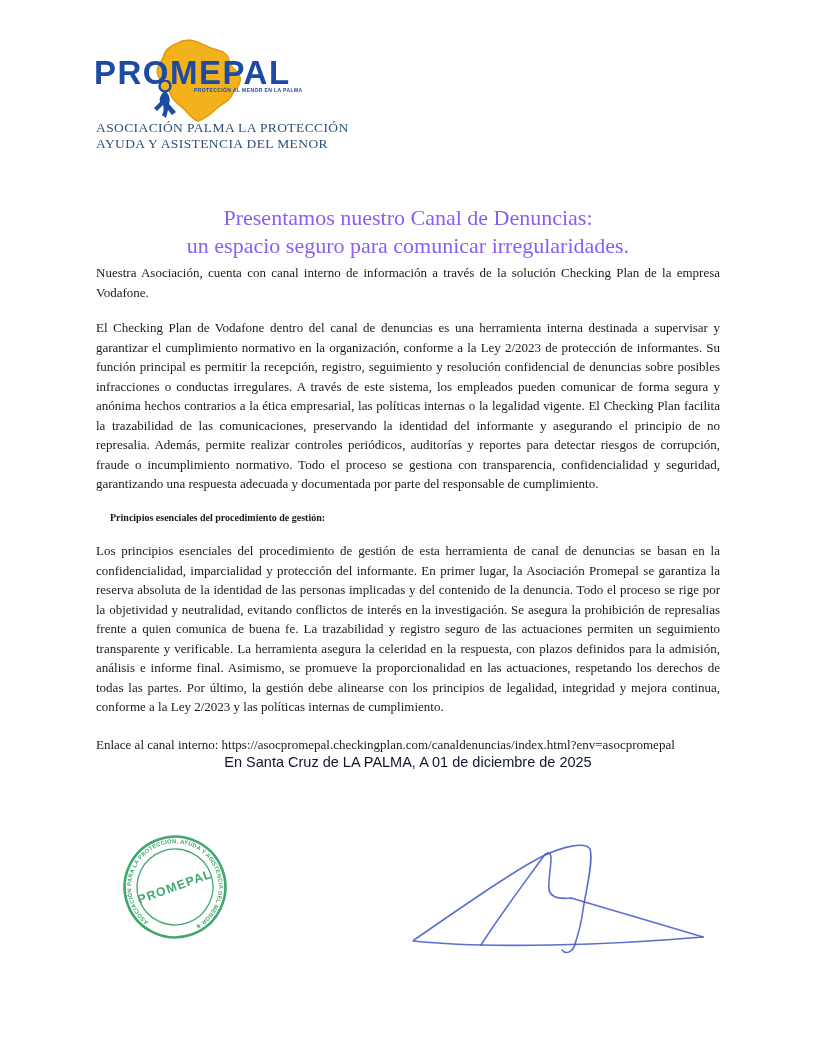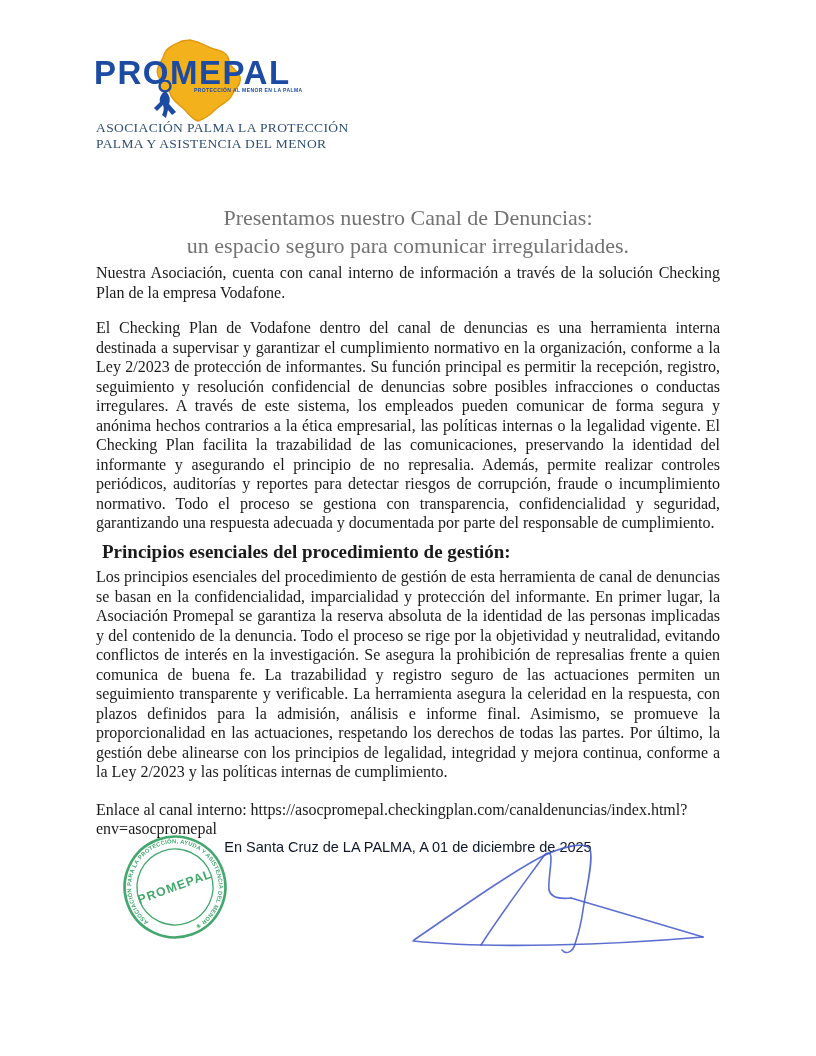--- a/index.html
+++ b/index.html
@@ -37,29 +37,29 @@
     position:absolute;left:96px;top:120px;
     font-size:13.5px;line-height:15.5px;letter-spacing:.4px;
     color:var(--org-name-blue);
   }
   
   .main{
     position:absolute;left:96px;top:204px;width:624px;
   }
   .doc-title{
     text-align:center;font-size:22px;line-height:28px;font-weight:400;
-    margin:0 0 3px;color:#737373;
+    margin:0 0 3px;color:#8b5cf6;
   }
   p.body{
-    margin:0 0 0;font-size:16px;line-height:19.5px;text-align:justify;
+    margin:0 0 0;font-size:13px;line-height:19.5px;text-align:justify;
   }
   p.body.intro{margin-bottom:16px;}
   p.body.checking{margin-bottom:9px;}
   .principles-heading{
-    font-size:19px;line-height:19.5px;font-weight:700;margin:6px;
+    font-size:10px;line-height:19.5px;font-weight:700;margin:14px;
   }
   p.body.principles{margin-bottom:18px;}
   p.body.linkline{text-align:left;}
   .date-line{
     text-align:center;font-family:"Liberation Sans", sans-serif;
     font-size:14.5px;color:#0f172a;margin:0;
   }
   
   .stamp{
     position:absolute;left:118px;top:830px;width:114px;height:114px;
@@ -88,21 +88,21 @@
   <svg class="child-svg" viewBox="0 0 30 40" aria-hidden="true">
     <circle cx="15" cy="6" r="5.5" fill="var(--logo-yellow)" stroke="var(--logo-blue)" stroke-width="2.4"></circle>
     <path d="M15,11 C11,14 9,18 10,22 L4,28 L7,31 L13,25 C14,28 14,31 12,35
              L16,38 L18,30 L22,35 L26,32 L19,24 C21,19 19,14 15,11 Z" fill="var(--logo-blue)"></path>
   </svg>
   <div class="tagline">PROTECCIÓN AL MENOR EN LA PALMA</div>
 </div>
 
 <div class="org-name">
   <div>ASOCIACIÓN PALMA LA PROTECCIÓN</div>
-  <div>PALMA Y ASISTENCIA DEL MENOR</div>
+  <div>AYUDA Y ASISTENCIA DEL MENOR</div>
 </div>
 
 <div class="main">
   <h1 class="doc-title">
     <span>Presentamos nuestro Canal de Denuncias:</span><br>
     <span>un espacio seguro para comunicar irregularidades.</span>
   </h1>
 
   <p class="body intro">Nuestra Asociación, cuenta con canal interno de información a través de la solución Checking Plan de la empresa Vodafone.</p>
 

